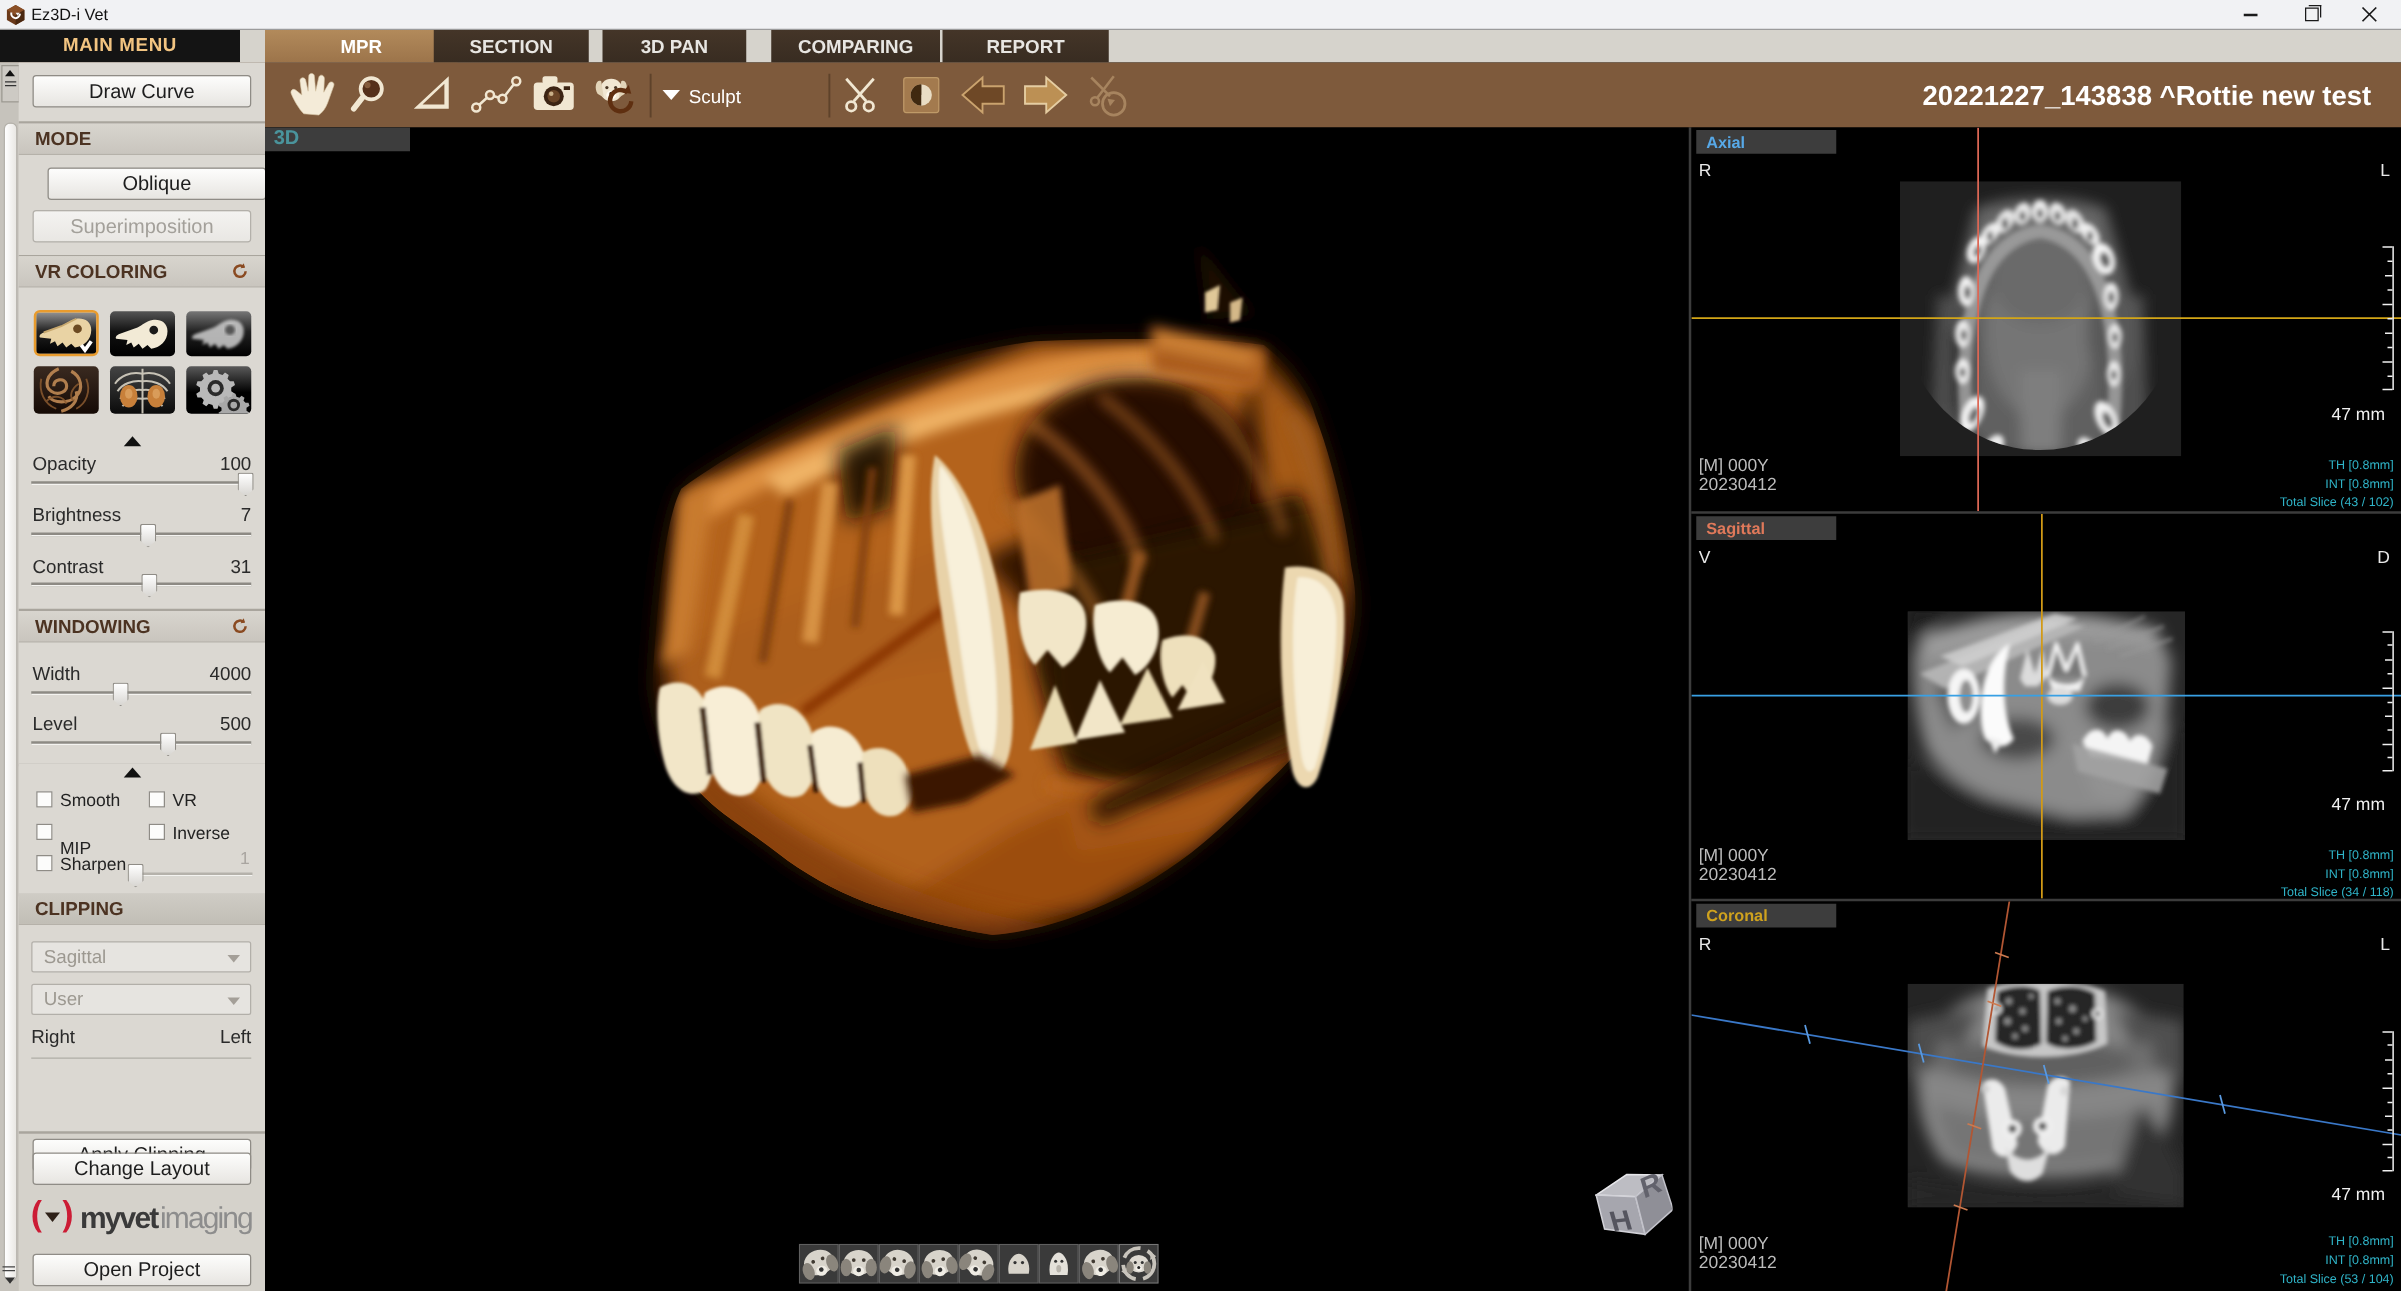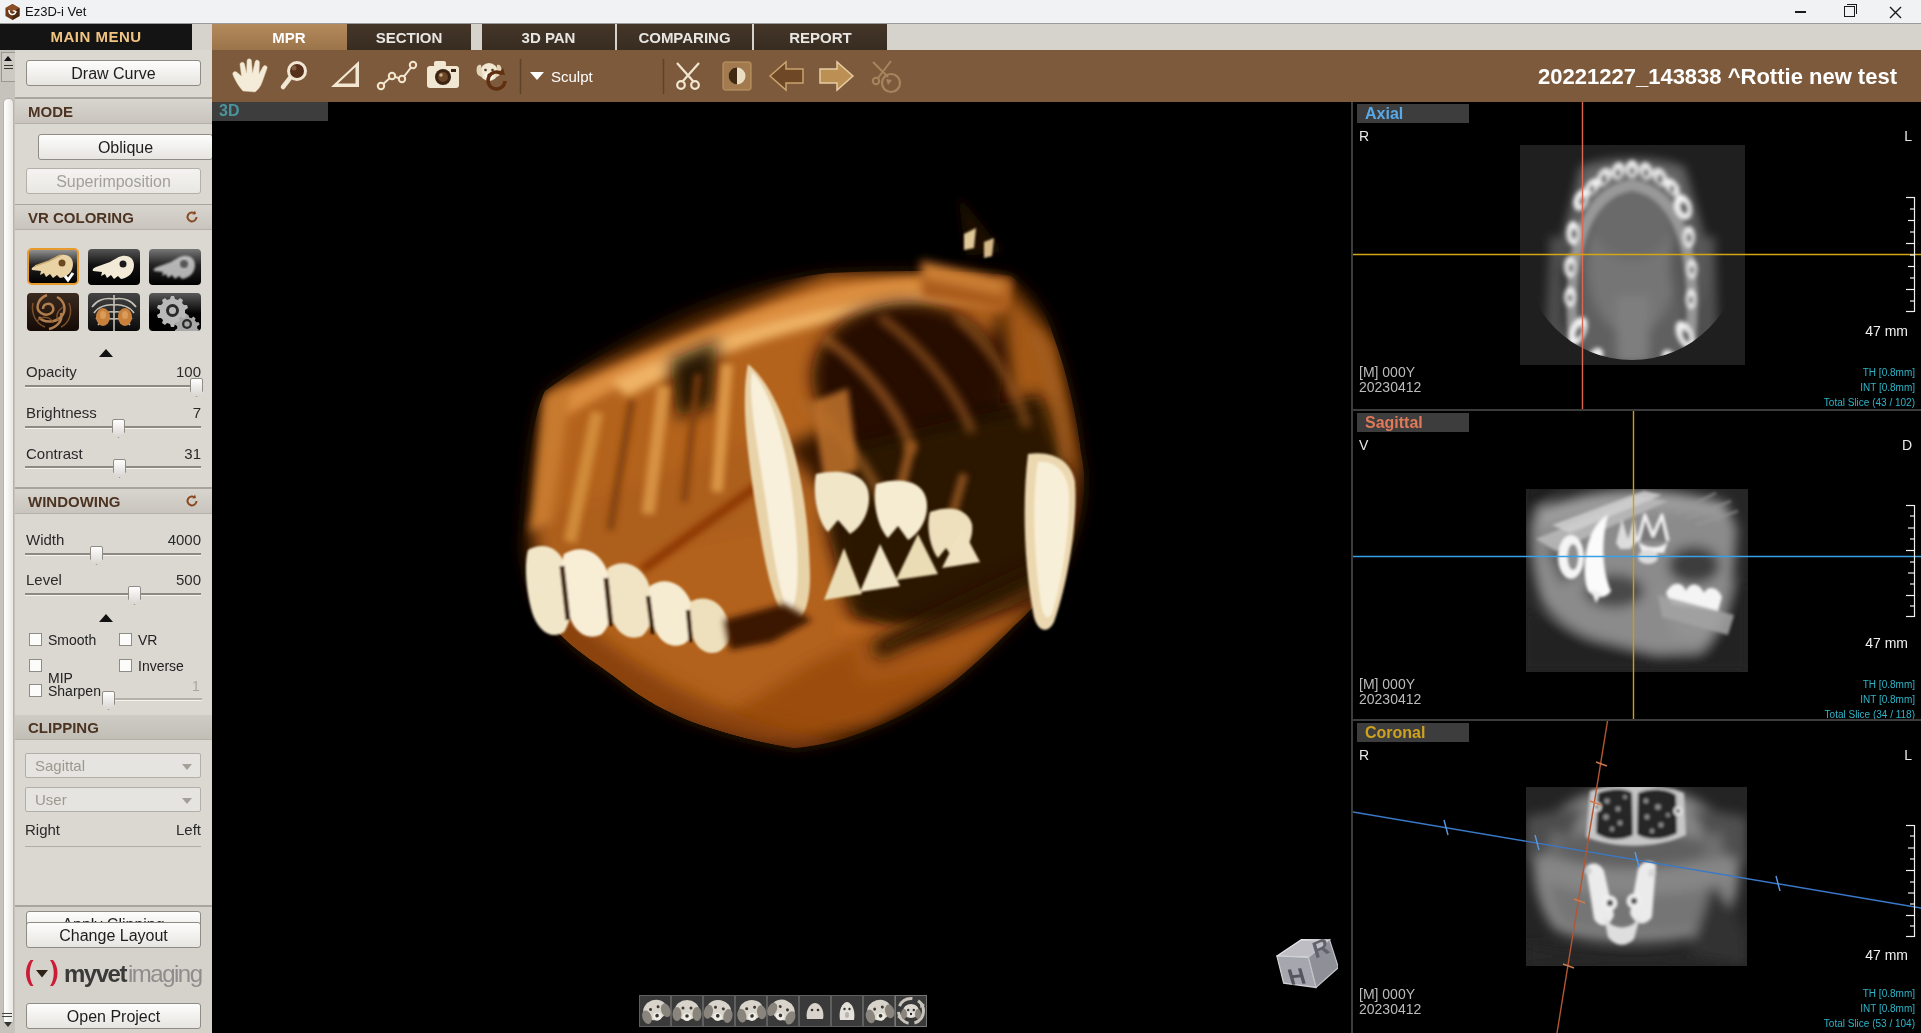--- a/index.html
+++ b/index.html
@@ -7,42 +7,42 @@
   .abs{position:absolute;}
   
   #titlebar{left:0;top:0;width:1921px;height:24px;background:#f1f2f4;border-bottom:1px solid #9b9b9b;box-sizing:border-box;}
   #titletext{left:25px;top:4px;font-size:13px;color:#111;}
   
   #tabrow{left:0;top:24px;width:1921px;height:26px;background:#d6d3cc;}
   #mainmenu{left:0;top:0;width:192px;height:26px;background:#141414;color:#f2c481;font-weight:bold;font-size:15px;text-align:center;line-height:26px;letter-spacing:0.5px;}
   .tab{top:0;height:26px;color:#e8e6e2;font-weight:bold;font-size:15px;text-align:center;line-height:27px;background:linear-gradient(#443528,#382c21);}
   #tab-mpr{left:212px;width:154px;background:linear-gradient(#b28a5b,#9c744a);color:#fff;}
   #tab-section{left:347px;width:124px;}
-  #tab-3dpan{left:482px;width:133px;}
+  #tab-3dpan{left:482px;width:115px;}
   #tab-comparing{left:617px;width:135px;}
   #tab-report{left:754px;width:133px;}
   
   #toolbar{left:0px;top:50px;width:1921px;height:52px;background:#7e5a3c;}
   #projname{right:24px;top:14px;font-size:22px;color:#fff;font-weight:bold;}
   
   #leftpanel{left:0;top:50px;width:212px;height:983px;background:#d5d2cb;}
   .lstrip{left:0;top:0;width:15px;height:983px;background:#c6c3bc;}
   .sect{left:15px;width:197px;background:#dbd8d2;border-bottom:2px solid #a9a59d;}
   .shead{left:15px;width:197px;height:25px;background:linear-gradient(#d8d5ce,#c9c5be);border-bottom:1px solid #b5b1a9;color:#4c3322;font-weight:bold;font-size:15px;line-height:25px;box-sizing:border-box;padding-left:13px;}
   .btn{left:11px;width:175px;height:26px;background:linear-gradient(#fdfdfc,#e7e5e1);border:1px solid #8f8c86;border-radius:3px;font-size:16px;color:#1d1d1d;text-align:center;line-height:25px;box-sizing:border-box;}
   .btn.dis{color:#a3a09a;background:linear-gradient(#f4f3f1,#e9e7e3);border-color:#b3b0aa;}
   .slbl{font-size:15px;color:#2a2a2a;}
   .sval{font-size:15px;color:#2a2a2a;}
   .track{height:2px;background:#8d8a84;border-bottom:1px solid #f4f3f0;}
   .thumbh{width:11px;height:17px;background:linear-gradient(#fff,#d8d6d2);border:1px solid #8f8c86;border-radius:2px 2px 0 0;clip-path:polygon(0 0,100% 0,100% 70%,50% 100%,0 70%);}
   .cb{width:13px;height:13px;background:#fcfcfb;border:1px solid #8f8c86;box-sizing:border-box;}
   .cblbl{font-size:14px;color:#222;}
   .ddown{left:25px;width:176px;height:25px;background:#e6e4e0;border:1px solid #b2afa9;border-radius:2px;color:#9c9890;font-size:15px;line-height:24px;padding-left:9px;box-sizing:border-box;}
   .uparr{width:0;height:0;border-left:7px solid transparent;border-right:7px solid transparent;border-bottom:8px solid #111;}
-  .plabel{left:4px;top:2px;width:112px;height:19px;background:#3d3d3d;font-size:16px;font-weight:bold;padding-left:8px;line-height:19px;box-sizing:border-box;}
+  .plabel{left:4px;top:2px;width:112px;height:19px;background:#3d3d3d;font-size:13px;font-weight:bold;padding-left:8px;line-height:19px;box-sizing:border-box;}
   .corner{font-size:14px;color:#e8e8e8;}
   .meta{font-size:14px;color:#bcbcbc;line-height:15px;}
   .metac{font-size:10px;color:#2fb4c8;line-height:15px;text-align:right;}
   .mm{font-size:14px;color:#f0f0f0;}
 </style>
 </head>
 <body>
 <div class="abs" id="titlebar"></div>
 <div class="abs" id="titletext">Ez3D-i Vet</div>
 <div class="abs" id="tabrow">

